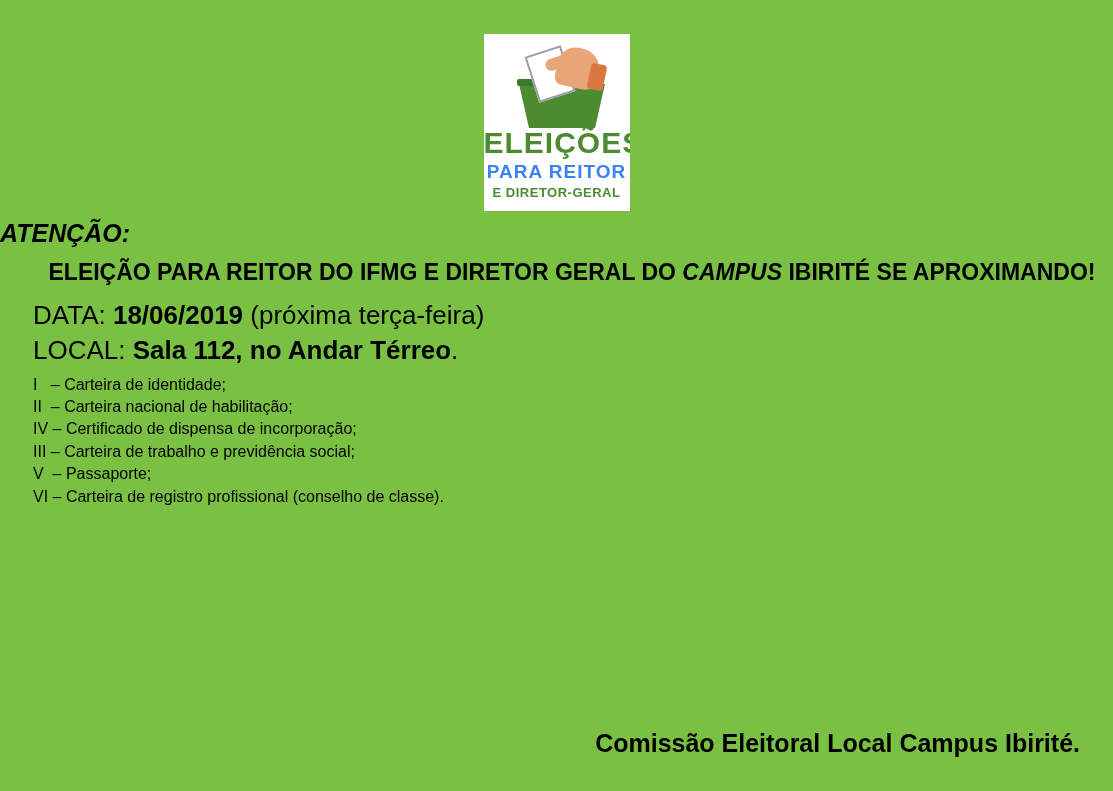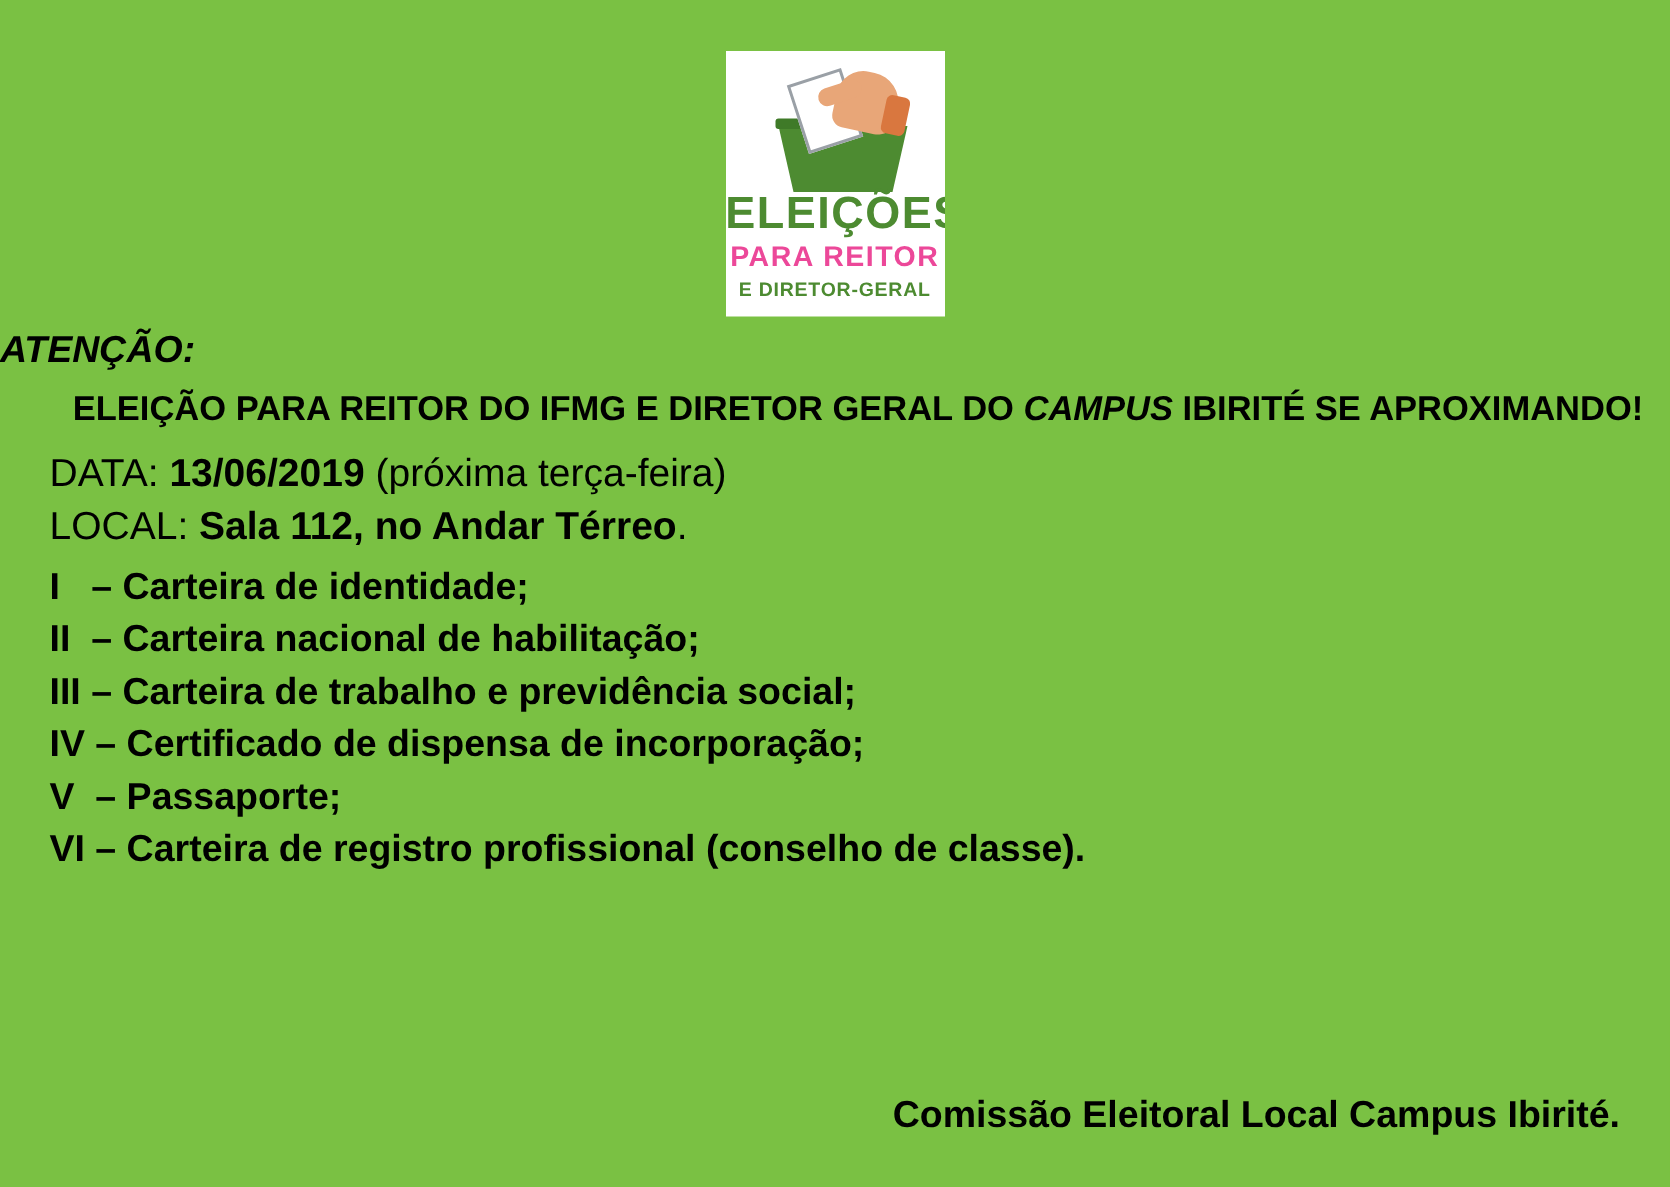--- a/index.html
+++ b/index.html
@@ -119,21 +119,21 @@
     font-weight: bold;
     letter-spacing: 1px;
     color: #4d8b31;
     line-height: 1;
   }
   .logo .t2 {
     top: 128px;
     font-size: 19px;
     font-weight: bold;
     letter-spacing: 1px;
-    color: #ec4899;
+    color: #3b82f6;
     line-height: 1;
   }
   .logo .t3 {
     top: 152px;
     font-size: 13px;
     font-weight: bold;
     letter-spacing: 0.5px;
     color: #4d8b31;
     line-height: 1;
   }
@@ -173,22 +173,22 @@
   }
   .para {
     font-size: 26px;
     line-height: 1.34;
     margin-top: 8px;
   }
   .list {
     margin-top: 6px;
   }
   .list-item {
-    font-size: 25px;
-    font-weight: bold;
+    font-size: 16px;
+    font-weight: normal;
     line-height: 1.4;
     white-space: pre;
   }
 
   
   .footer {
     position: absolute;
     right: 33px;
     bottom: 33px;
     font-size: 25px;
@@ -216,31 +216,31 @@
       <div class="txt t3">E DIRETOR-GERAL</div>
     </div>
   </div>
 
   <div class="attention">ATENÇÃO:</div>
 
   <div class="subtitle"><span>ELEIÇÃO PARA REITOR DO IFMG E DIRETOR GERAL DO </span><span class="it">CAMPUS</span><span> IBIRITÉ SE APROXIMANDO!</span></div>
 
   <div class="body-block">
 
-    <div class="line"><span>DATA: </span><b>13/06/2019</b><span> (próxima terça-feira)</span></div>
+    <div class="line"><span>DATA: </span><b>18/06/2019</b><span> (próxima terça-feira)</span></div>
 
 
     <div class="line"><span>LOCAL: </span><b>Sala 112, no Andar Térreo</b><span>.</span></div>
 
 
     <div class="list">
       <div class="list-item">I   – Carteira de identidade;</div>
       <div class="list-item">II  – Carteira nacional de habilitação;</div>
+      <div class="list-item">IV – Certificado de dispensa de incorporação;</div>
       <div class="list-item">III – Carteira de trabalho e previdência social;</div>
-      <div class="list-item">IV – Certificado de dispensa de incorporação;</div>
       <div class="list-item">V  – Passaporte;</div>
       <div class="list-item">VI – Carteira de registro profissional (conselho de classe).</div>
     </div>
 
   </div>
 
   <div class="footer">Comissão Eleitoral Local Campus Ibirité.</div>
 
 </div>
 

